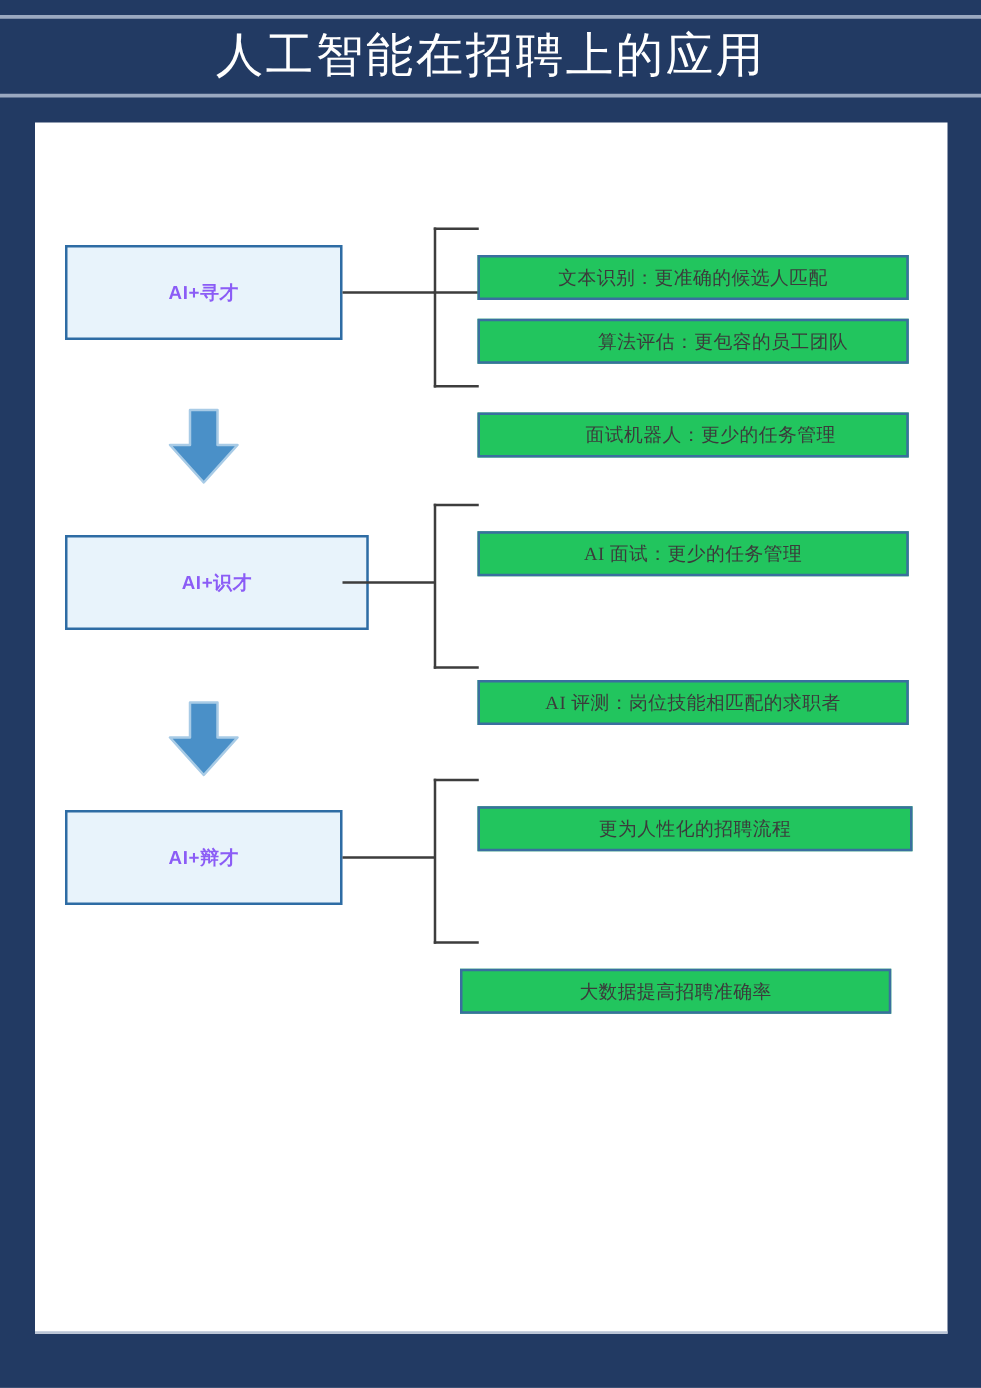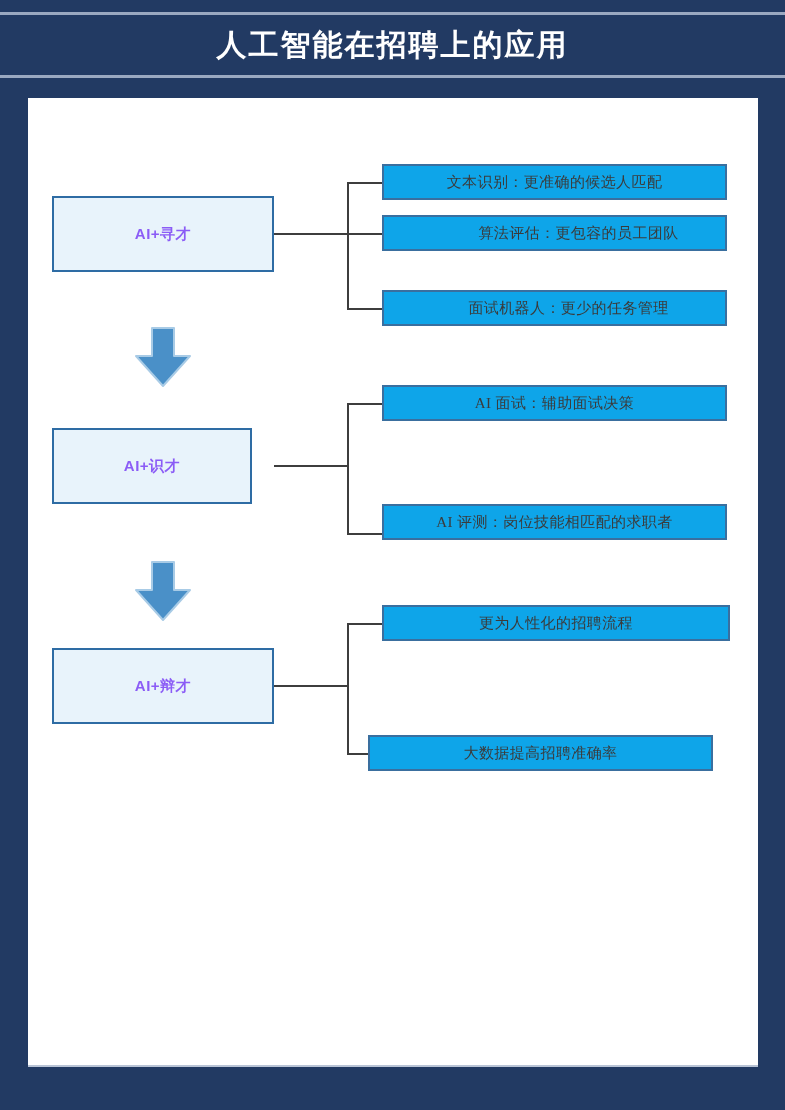--- a/index.html
+++ b/index.html
@@ -39,22 +39,22 @@
     top: 15px;
     width: 785px;
     height: 60px;
     display: flex;
     align-items: center;
     justify-content: center;
   }
   #title-text {
     color: #ffffff;
     font-family: "Liberation Serif", "DejaVu Serif", serif;
-    font-size: 30px;
-    font-weight: 700;
+    font-size: 38px;
+    font-weight: 400;
     letter-spacing: 2px;
     line-height: 1;
     white-space: nowrap;
   }
 
   
   #card {
     position: absolute;
     left: 28px;
     top: 98px;
@@ -87,25 +87,26 @@
     font-size: 15px;
     font-weight: bold;
     color: #8b5cf6;
     white-space: nowrap;
     letter-spacing: 0.5px;
   }
 
   .sub-box {
     position: absolute;
     box-sizing: border-box;
-    background: #0ea5e9;
+    background: #22c55e;
     border: 2px solid #3a6f9f;
     display: flex;
     align-items: center;
     justify-content: center;
+    margin-top: 40px;
   }
   .sub-box .label {
     font-family: "Liberation Serif", "DejaVu Serif", serif;
     font-size: 15px;
     color: #3b3b3b;
     white-space: nowrap;
     letter-spacing: 0.4px;
   }
 
   
@@ -165,31 +166,31 @@
       <div class="sub-box" style="left:354px; top:192px; width:345px; height:36px;padding-left:28px;">
         <span class="label">面试机器人：更少的任务管理</span>
       </div>
 
       <div class="arrow" style="left:104px; top:228px;">
         <svg width="62" height="62" viewBox="0 0 62 62" aria-hidden="true">
           <polygon points="20,2 42,2 42,30 58,30 31,60 4,30 20,30" fill="#4a90c8" stroke="#a8cbe6" stroke-width="2" stroke-linejoin="round"></polygon>
         </svg>
       </div>
 
-      <div class="main-box" style="left:24px; top:330px; width:200px; height:76px;">
+      <div class="main-box" style="left:24px; top:330px; width:243px; height:76px;">
         <span class="label">AI+识才</span>
       </div>
 
       <div class="line-h" style="left:246px; top:367px; width:74px;"></div>
       <div class="line-v" style="left:319px; top:305px; width:2px; height:132px;"></div>
       <div class="line-h" style="left:319px; top:305px; width:36px;"></div>
       <div class="line-h" style="left:319px; top:435px; width:36px;"></div>
 
       <div class="sub-box" style="left:354px; top:287px; width:345px; height:36px;">
-        <span class="label">AI 面试：辅助面试决策</span>
+        <span class="label">AI 面试：更少的任务管理</span>
       </div>
       <div class="sub-box" style="left:354px; top:406px; width:345px; height:36px;">
         <span class="label">AI 评测：岗位技能相匹配的求职者</span>
       </div>
 
       <div class="arrow" style="left:104px; top:462px;">
         <svg width="62" height="62" viewBox="0 0 62 62" aria-hidden="true">
           <polygon points="20,2 42,2 42,30 58,30 31,60 4,30 20,30" fill="#4a90c8" stroke="#a8cbe6" stroke-width="2" stroke-linejoin="round"></polygon>
         </svg>
       </div>

